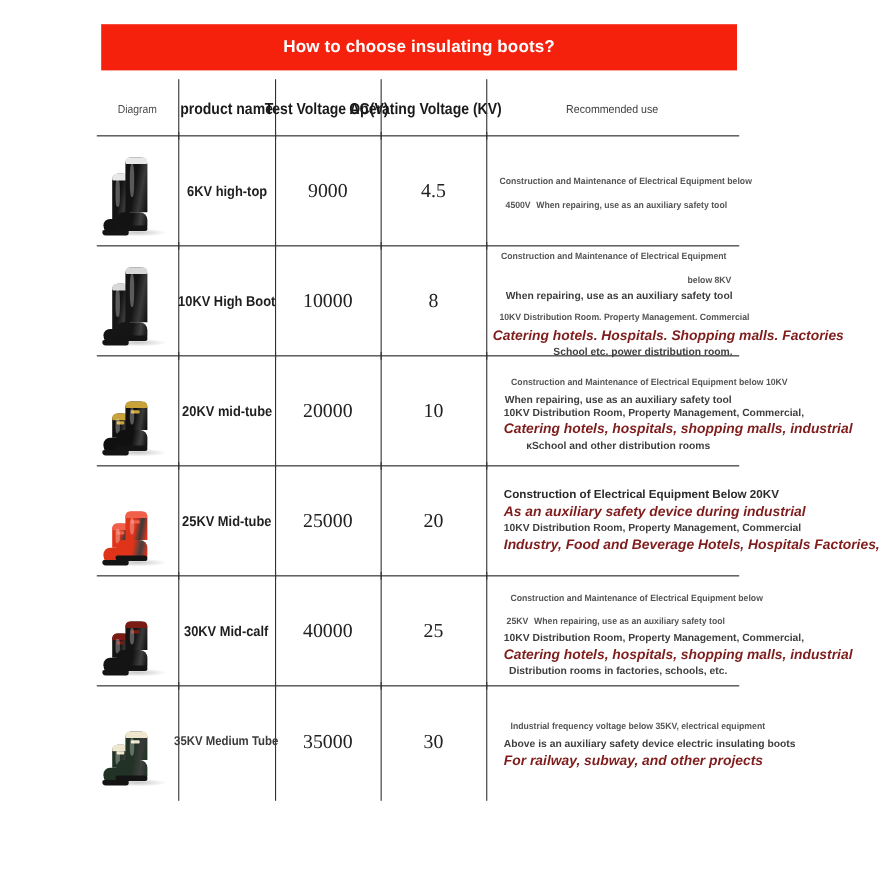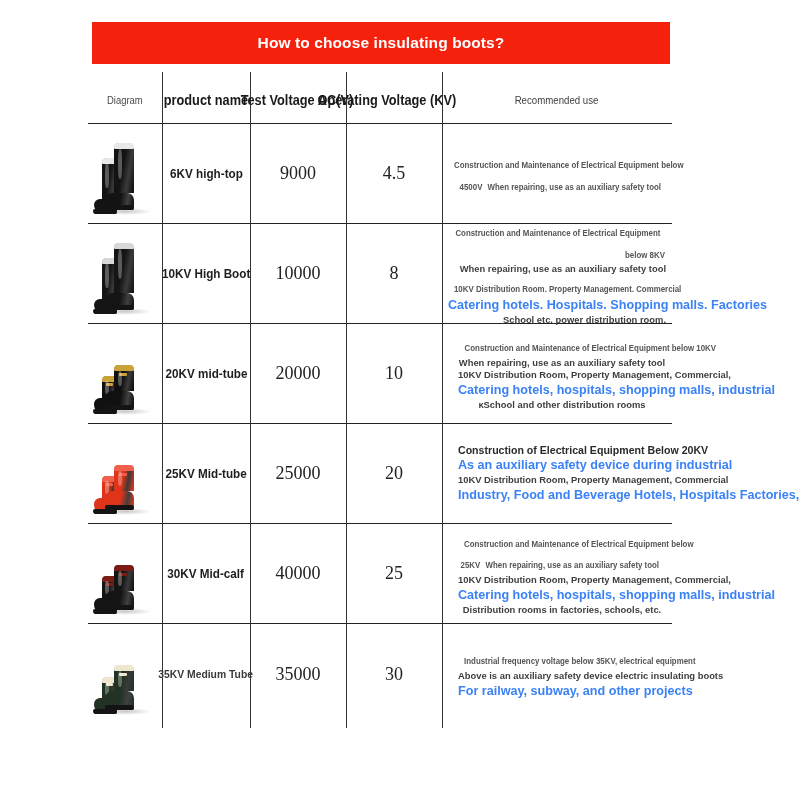--- a/index.html
+++ b/index.html
@@ -138,21 +138,21 @@
     padding: 0 6px;
     box-sizing: border-box;
     text-align: right;
     line-height: 1.35;
   }
   .use-line { display: block; white-space: nowrap; }
 
   .t-xs  { font-size: 8.3px;  color: #555; font-weight: bold; transform: scaleX(.95); display:inline-block;}
   .t-sm  { font-size: 9.4px;  color: #3e3e3e; font-weight: bold;}
   .t-md  { font-size: 10.6px; color: #2a2a2a; font-weight: bold;}
-  .t-lg  { font-size: 12.6px; color: #3b82f6; font-weight: bold;}
+  .t-lg  { font-size: 12.6px; color: #7f1d1d; font-weight: bold; font-style: italic;}
 
   .use-left { text-align: center; padding-left: 16px; }
 
   
   .boot-wrap {
     position: relative;
     width: 66px;
     height: 86px;
   }
   .boot {

